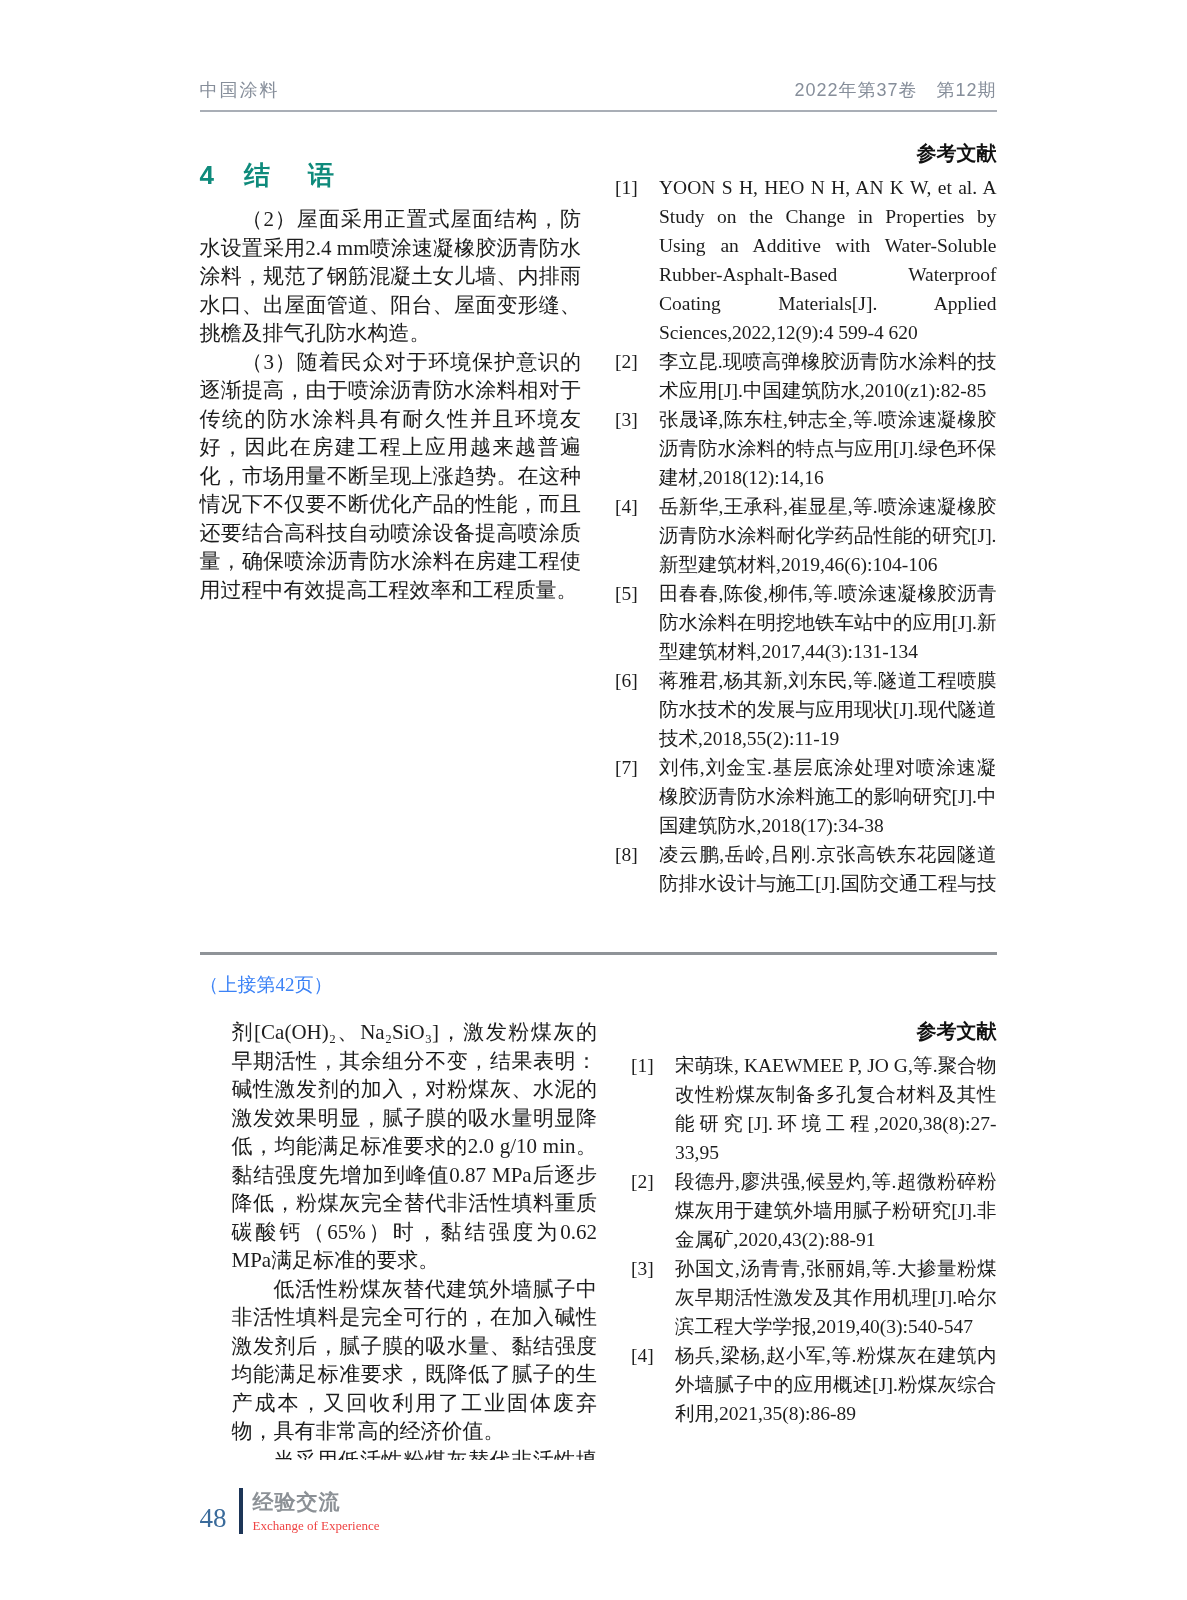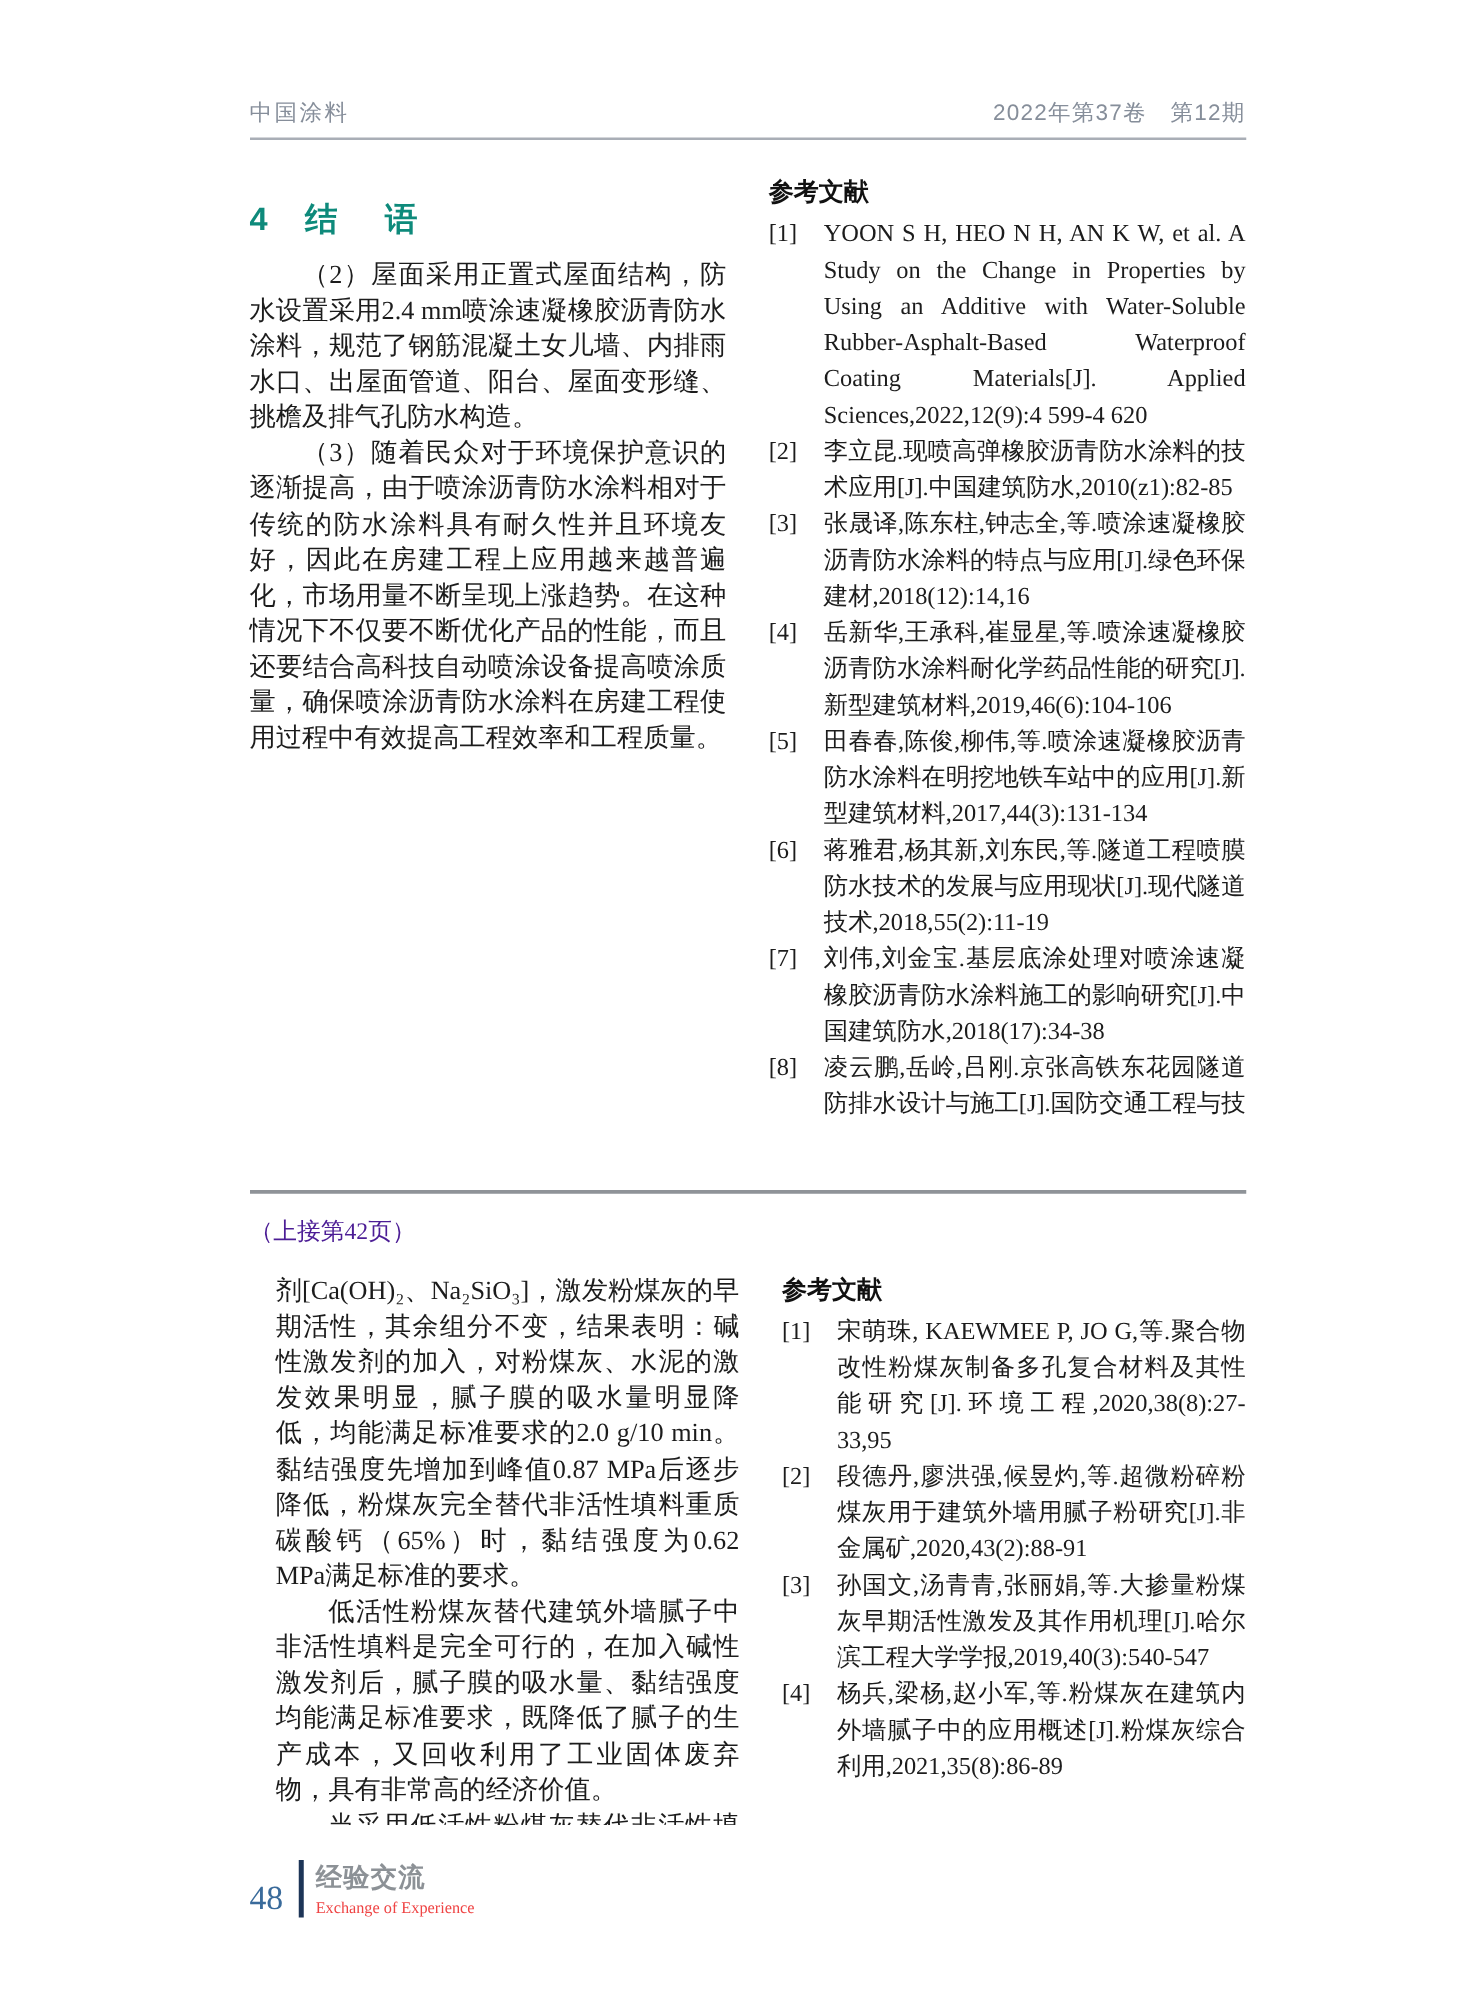--- a/index.html
+++ b/index.html
@@ -19,56 +19,56 @@
     padding-bottom:8px;
     border-bottom:2px solid #a9aeb6;
     color:#868e9a;font-size:18px;letter-spacing:2px;
     font-family:"Liberation Sans","DejaVu Sans",sans-serif;
   }
   .page-header .issue{letter-spacing:1px;}
   
   .columns{display:flex;gap:34px;margin:0 124px 0 133px;}
   .col{flex:1;min-width:0;}
   .upper{position:absolute;top:140px;left:0;right:0;height:762px;overflow:hidden;}
-  .lower{position:absolute;top:1018px;left:1px;right:0;height:442px;overflow:hidden;padding-left:20px;}
+  .lower{position:absolute;top:1018px;left:12px;right:0;height:442px;overflow:hidden;padding-left:20px;}
   
   .body-text p{
     margin:0;font-size:21px;line-height:28.5px;
     text-align:justify;
   }
   .body-text p.indent{text-indent:2em;}
   
   .section-heading{
     display:flex;align-items:baseline;
     margin:18px 0 12px 0;
     color:#0e8a7b;
     font-family:"Liberation Sans","DejaVu Sans",sans-serif;
     font-weight:bold;font-size:26px;
   }
   .section-heading .sec-num{margin-right:30px;}
   .section-heading .sec-title{letter-spacing:6px;}
   
   .ref-title{
-    margin:0 0 6px 0;text-align:left;
+    margin:0 0 6px 0;text-align:right;
     font-family:Liberation Serif, serif;
     font-weight:bold;font-size:20px;color:#111;
   }
   ul.refs{list-style:none;margin:0;padding:0;}
   .ref{display:flex;font-size:19.5px;line-height:29px;}
   .ref-num{flex:0 0 44px;}
   .ref-text{flex:1;text-align:justify;}
   .col-rel{position:relative;}
   
   .section-divider{
     position:absolute;top:952px;left:133px;right:124px;
     border-top:3px solid #8f9398;
   }
   .cont-note{
     position:absolute;top:972px;left:133px;
-    font-size:19px;color:#4c1d95;
+    font-size:19px;color:#3b82f6;
   }
   
   .page-footer{
     position:absolute;top:1488px;left:133px;
     display:flex;align-items:center;
   }
   .page-num{
     font-size:27px;color:#3a6b9b;margin-right:12px;
     font-family:"Liberation Serif","DejaVu Serif",serif;
     align-self:flex-end;

